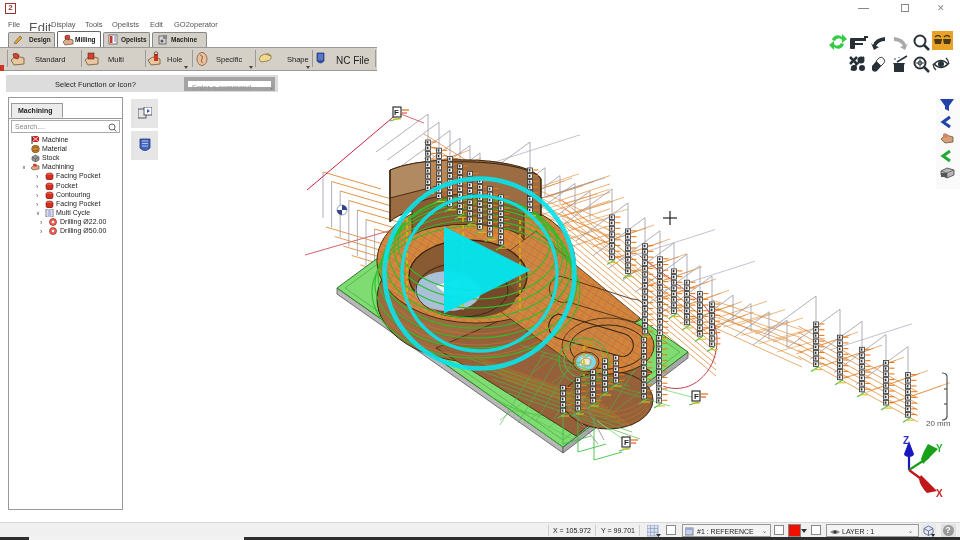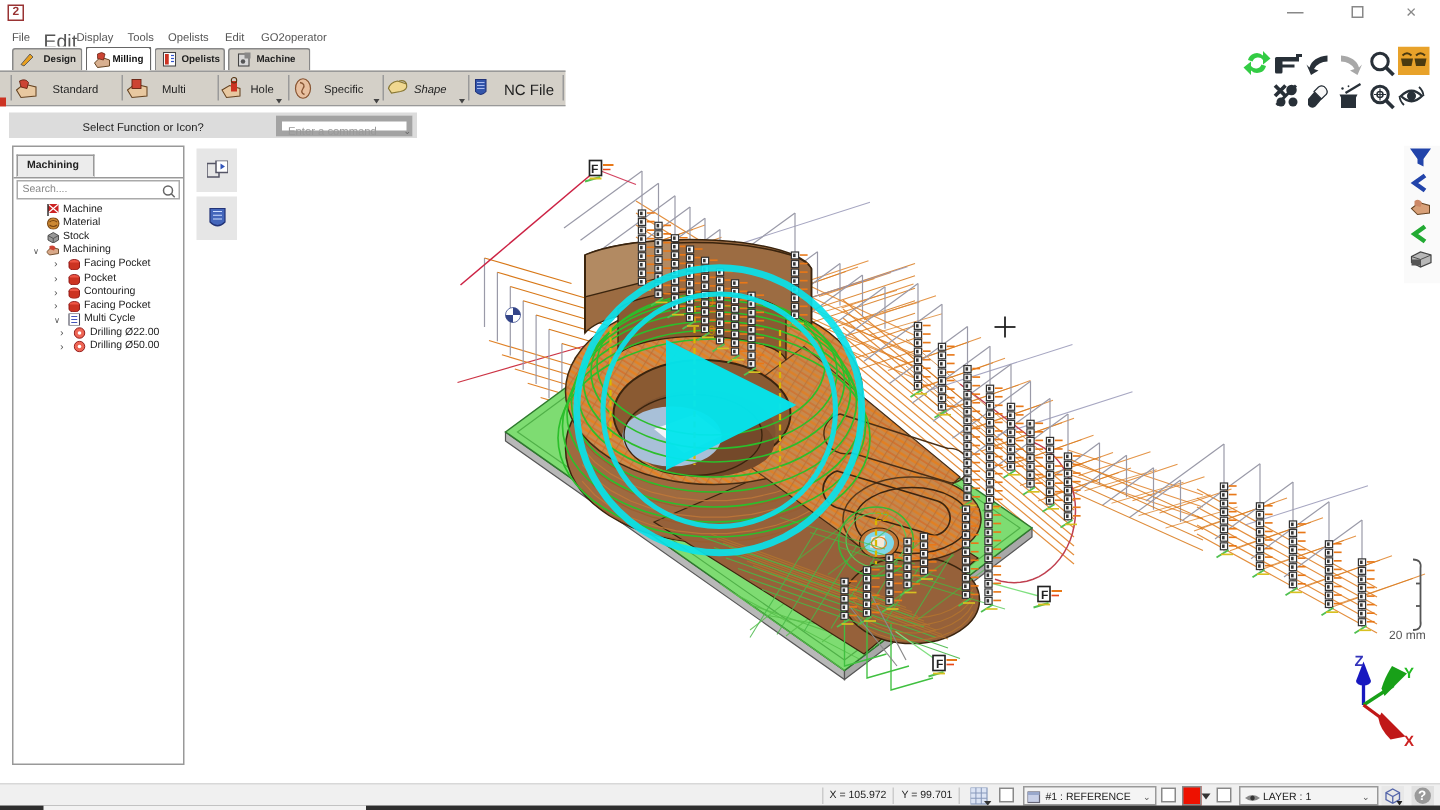--- a/index.html
+++ b/index.html
@@ -66,21 +66,21 @@
     <div class="sep" style="left:81px;"></div>
     <div class="sep" style="left:145px;"></div>
     <div class="sep" style="left:192px;"></div>
     <div class="sep" style="left:255px;"></div>
     <div class="sep" style="left:312px;"></div>
     <div class="sep" style="left:375px;"></div>
  <span class="abs" style="left:35px;top:7px;font-size:7.5px;color:#222;">Standard</span>
  <span class="abs" style="left:108px;top:7px;font-size:7.5px;color:#222;">Multi</span>
  <span class="abs" style="left:167px;top:7px;font-size:7.5px;color:#222;">Hole</span>
  <span class="abs" style="left:216px;top:7px;font-size:7.5px;color:#222;">Specific</span>
- <span class="abs" style="left:276px;top:7px;font-size:7.5px;color:#222;font-style:italic;">Shape</span>
+ <span class="abs" style="left:287px;top:7px;font-size:7.5px;color:#222;">Shape</span>
  <span class="abs" style="left:336px;top:7px;font-size:10px;color:#222;">NC File</span>
  <svg class="abs" style="left:0;top:0;" width="377" height="24">
   <g transform="translate(10,4)">
         <path d="M1,8 L6,4 L14,6 L14,12 L4,13 Z" fill="#e8c8a0" stroke="#664422" stroke-width="0.7"></path>
         <path d="M3,2 Q7,0 9,3 L8,7 L4,6 Z" fill="#cc4433" stroke="#662211" stroke-width="0.6"></path>
       </g>
   <g transform="translate(84,4)">
         <path d="M1,8 L6,4 L14,6 L14,12 L4,13 Z" fill="#e8c8a0" stroke="#664422" stroke-width="0.7"></path>
         <rect x="4" y="1" width="6" height="6" fill="#cc4433" stroke="#662211" stroke-width="0.6"></rect>
       </g>

